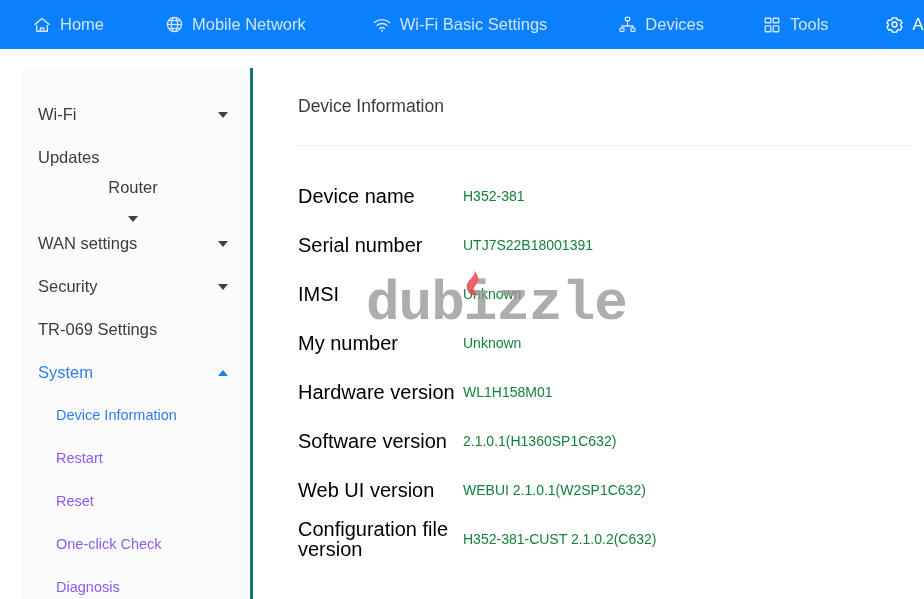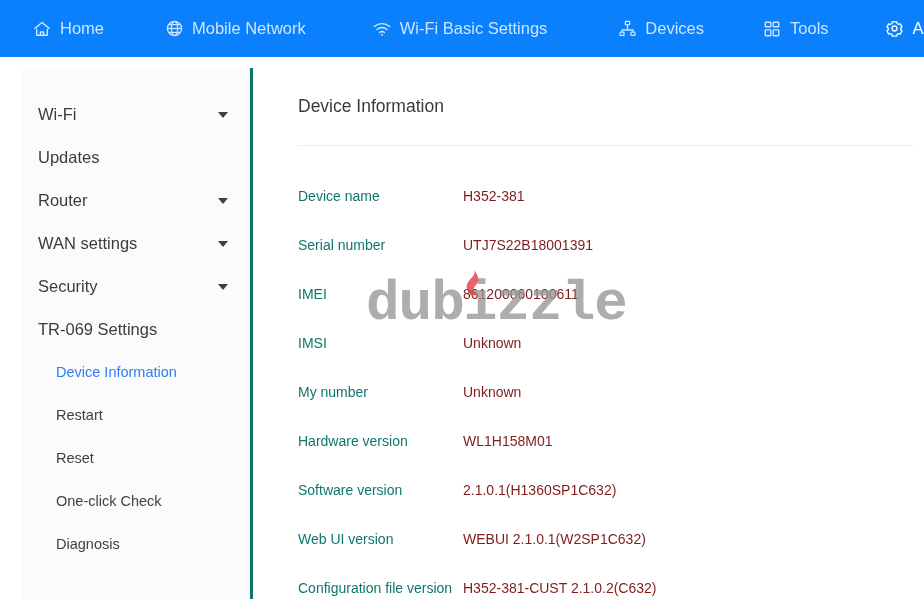--- a/index.html
+++ b/index.html
@@ -18,21 +18,21 @@
     width: 924px;
     height: 599px;
     background: #ffffff;
   }
 
   
   .topnav {
     position: absolute;
     top: 0; left: 0;
     width: 924px;
-    height: 57px;
+    height: 49px;
     background: #0a80fc;
     display: flex;
   }
 
   .nav-item {
     display: flex;
     align-items: center;
     gap: 8px;
     color: #cfe4ff;
     font-size: 16.5px;
@@ -93,30 +93,30 @@
   .caret.down { border-top: 6px solid #404040; }
   .caret.up   { border-bottom: 6px solid #1f7bf0; }
 
   .submenu { display: block; }
   .sub-link {
     display: flex;
     align-items: center;
     height: 43px;
     padding-left: 34px;
     font-size: 14.5px;
-    color: #404040;
+    color: #8b5cf6;
     cursor: pointer;
     line-height: 1;
   }
   .sub-link.active { color: #2f7df4; }
 
   
   #side-wifi     { margin-top: 25px; }
   #side-updates  { margin-top: 0px; }
-  #side-router   { margin-top: 0px; }
+  #side-router   { margin-top: 0px; flex-direction: column; }
   #side-wan      { margin-top: 0px; }
   #side-security { margin-top: 0px; justify-content: center; }
   #side-tr069    { margin-top: 0px; }
   #side-system   { margin-top: 0px; }
 
   
   .content {
     position: absolute;
     top: 57px; left: 254px;
     width: 670px;
@@ -148,28 +148,28 @@
   }
 
   .info-row {
     display: flex;
     align-items: center;
     height: 49px;
   }
   .info-key {
     width: 165px;
     flex: 0 0 165px;
-    font-size: 14px;
-    color: #0f766e;
+    font-size: 20px;
+    color: #000000;
     line-height: 1;
   }
   .info-val {
     flex: 1 1 auto;
     font-size: 14px;
-    color: #7f1d1d;
+    color: #15803d;
     line-height: 1;
   }
 
   
   .watermark {
     position: absolute;
     top: 276px; left: 366px;
     width: 216px;
     height: 62px;
     pointer-events: none;
@@ -297,20 +297,24 @@
 
     <div class="side-link" id="side-security">
       <span class="side-label">Security</span>
       <span class="caret down"></span>
     </div>
 
     <div class="side-link" id="side-tr069">
       <span class="side-label">TR-069 Settings</span>
     </div>
 
+    <div class="side-link open" id="side-system">
+      <span class="side-label">System</span>
+      <span class="caret up"></span>
+    </div>
 
     <div class="submenu">
       <div class="sub-link active">
         <span>Device Information</span>
       </div>
       <div class="sub-link">
         <span>Restart</span>
       </div>
       <div class="sub-link">
         <span>Reset</span>
@@ -335,24 +339,20 @@
       <div class="info-row">
         <div class="info-key">Device name</div>
         <div class="info-val">H352-381</div>
       </div>
 
       <div class="info-row">
         <div class="info-key">Serial number</div>
         <div class="info-val">UTJ7S22B18001391</div>
       </div>
 
-      <div class="info-row">
-        <div class="info-key">IMEI</div>
-        <div class="info-val">861200060100611</div>
-      </div>
 
       <div class="info-row">
         <div class="info-key">IMSI</div>
         <div class="info-val">Unknown</div>
       </div>
 
       <div class="info-row">
         <div class="info-key">My number</div>
         <div class="info-val">Unknown</div>
       </div>

